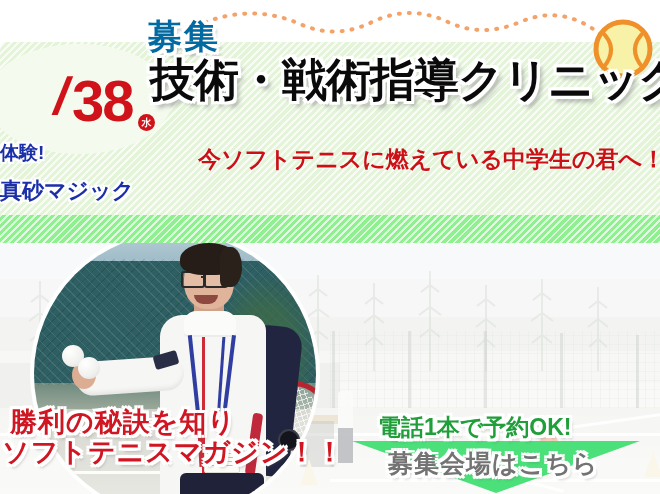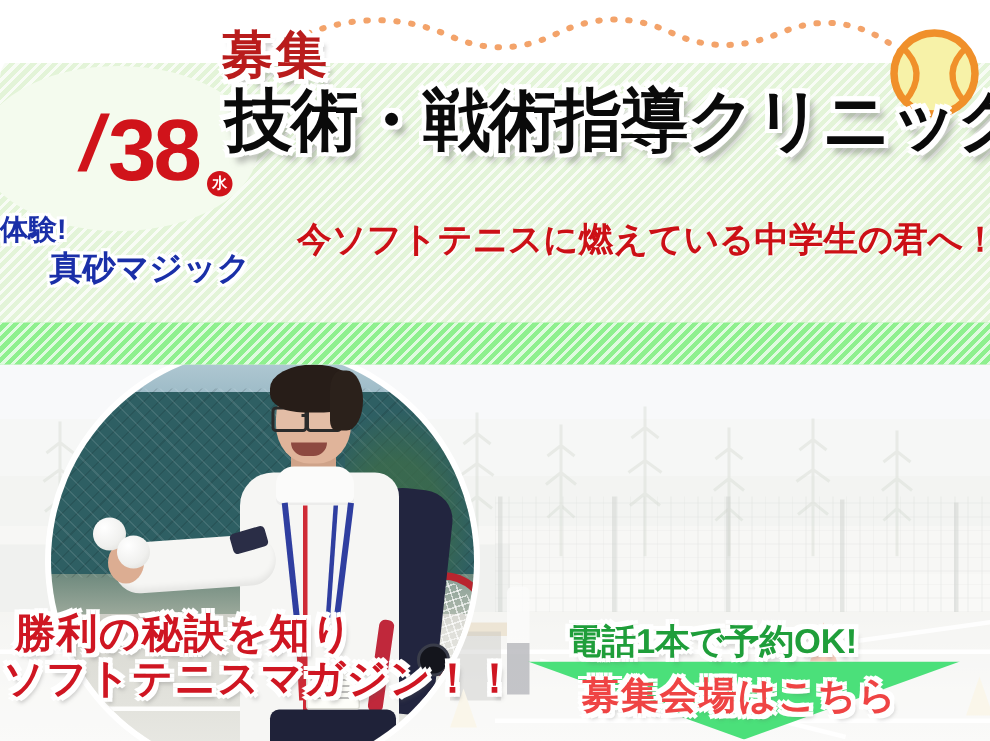--- a/index.html
+++ b/index.html
@@ -131,30 +131,30 @@
     color: #1a2fa8;
     font-weight: bold;
     font-family: "Liberation Sans", sans-serif;
     text-shadow:
       -2px -2px 0 #fff,  2px -2px 0 #fff,
       -2px  2px 0 #fff,  2px  2px 0 #fff,
       -2px  0   0 #fff,  2px  0   0 #fff,
        0   -2px 0 #fff,  0    2px 0 #fff;
   }
   .date-sub1 { left: 0; top: 96px;  font-size: 19px; }
-  .date-sub2 { left: 0; top: 120px; font-size: 22px; padding-left: 33px; }
+  .date-sub2 { left: 0; top: 132px; font-size: 22px; }
 
   
   .recruit-badge {
     position: absolute;
     left: 148px; top: 14px;
     z-index: 6;
     font-size: 34px;
     font-weight: bold;
-    color: #b91c1c;
+    color: #0369a1;
     letter-spacing: 2px;
     font-family: "Liberation Sans", sans-serif;
     text-shadow:
       -3px -3px 0 #fff,  3px -3px 0 #fff,
       -3px  3px 0 #fff,  3px  3px 0 #fff,
       -3px  0   0 #fff,  3px  0   0 #fff,
        0   -3px 0 #fff,  0    3px 0 #fff,
        4px  5px 3px rgba(120,120,120,0.45);
   }
 
@@ -632,21 +632,21 @@
   
   .green-arrow {
     position: absolute;
     left: 352px; top: 441px;
     z-index: 7;
   }
   .cta-button {
     position: absolute;
     left: 388px; top: 447px;
     z-index: 9;
-    color: #ef4444;
+    color: #737373;
     font-weight: bold;
     font-size: 25px;
     white-space: nowrap;
     letter-spacing: 1px;
     font-family: "Liberation Sans", sans-serif;
     cursor: pointer;
     text-shadow:
       -3px -3px 0 #fff,  3px -3px 0 #fff,
       -3px  3px 0 #fff,  3px  3px 0 #fff,
       -3px  0   0 #fff,  3px  0   0 #fff,

